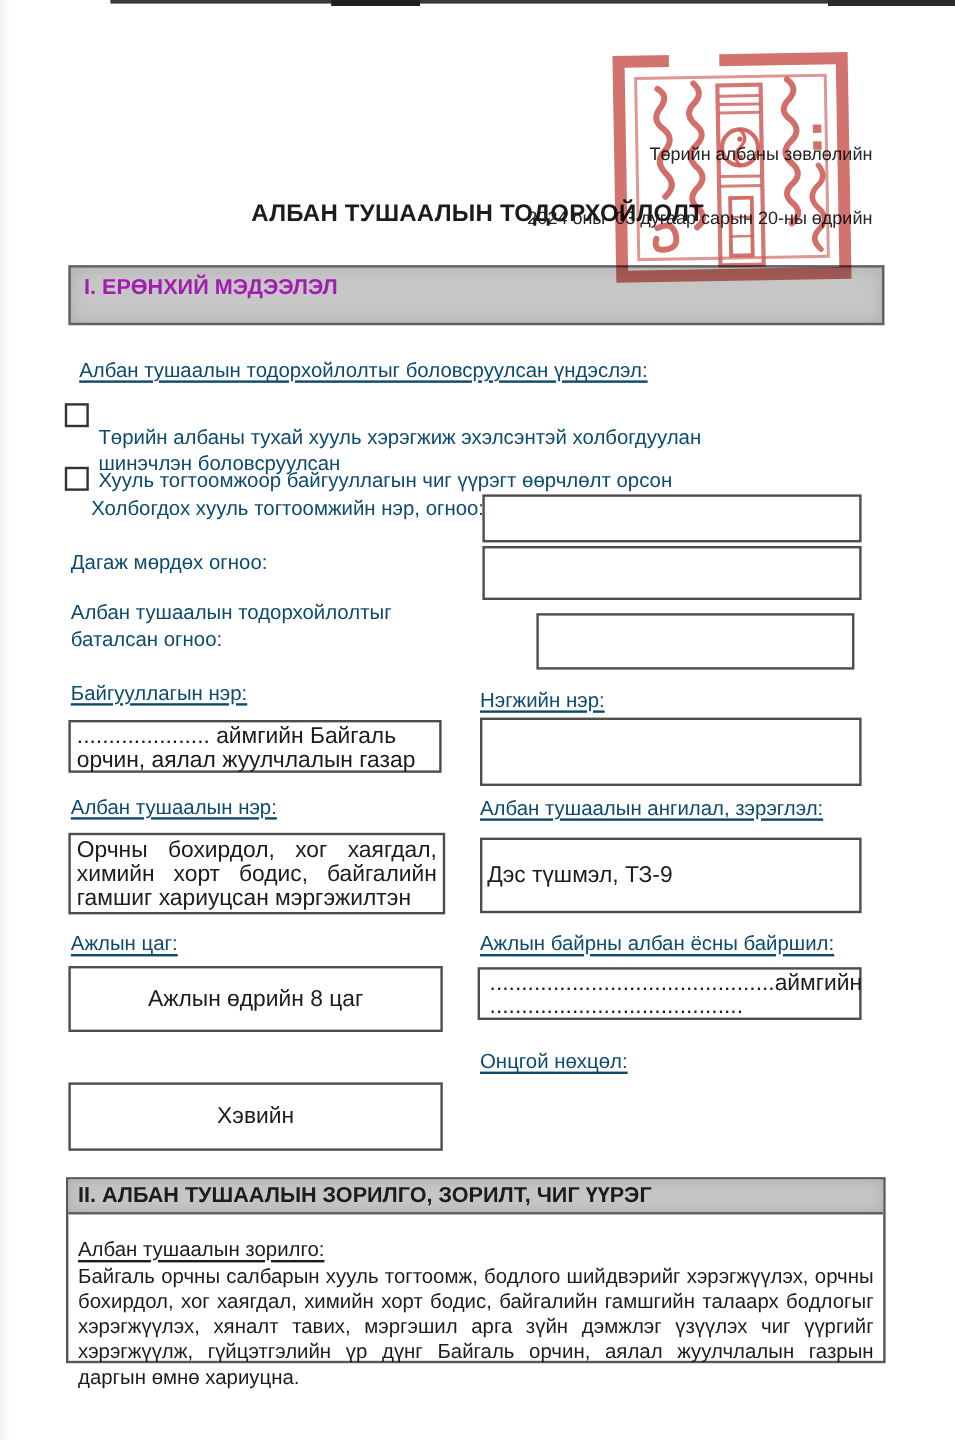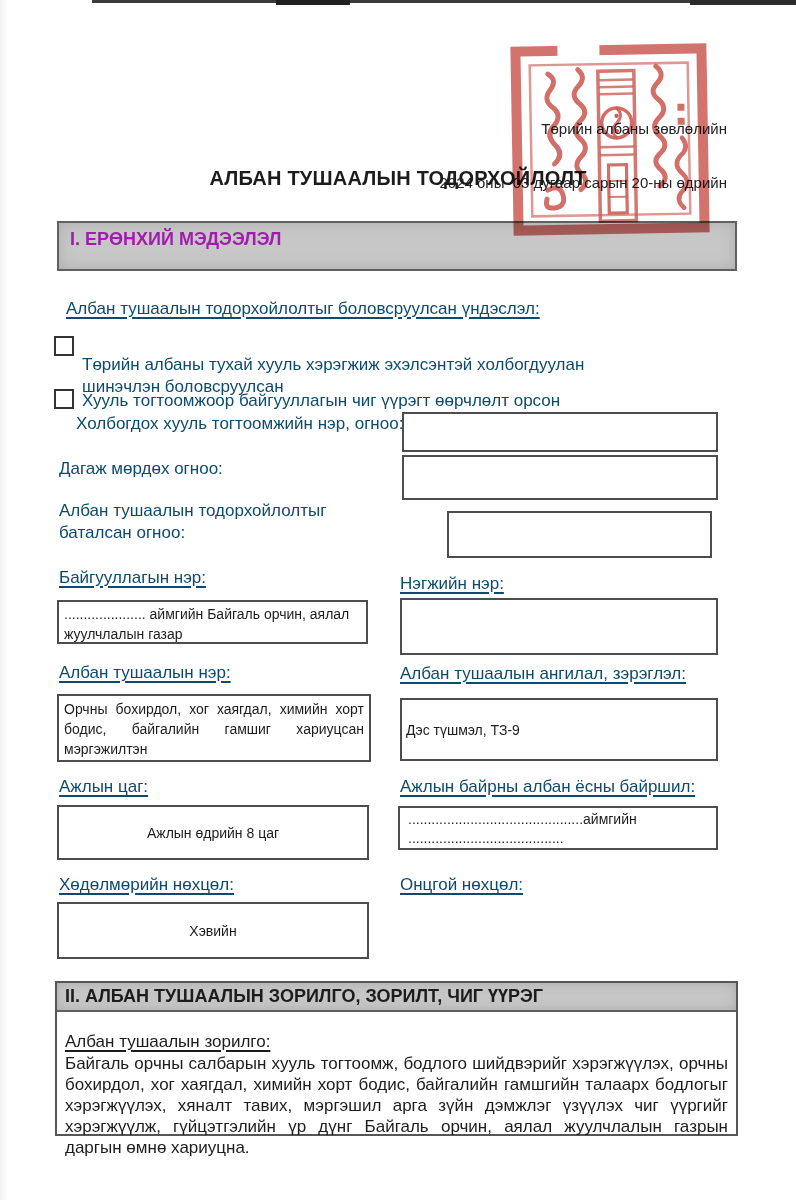--- a/index.html
+++ b/index.html
@@ -36,21 +36,21 @@
   .basis{left:66px;top:298px;}
   .lbl-related{left:66px;top:413px;margin-left:10px;}
   .lbl-effective{left:59px;top:458px;}
   .lbl-approved{left:59px;top:500px;width:300px;}
   .lbl-org{left:59px;top:567px;} .lbl-unit{left:400px;top:573px;}
   .lbl-pos{left:59px;top:662px;} .lbl-class{left:400px;top:663px;}
   .lbl-work{left:59px;top:776px;} .lbl-loc{left:400px;top:776px;}
   .lbl-labor{left:59px;top:874px;} .lbl-special{left:400px;top:874px;}
 
   .fbox{position:absolute;box-sizing:border-box;border:2px solid #4d4d4d;background:#fff;
-    font-size:14px;line-height:20px;color:#1c1c1c;}
+    font-size:19px;line-height:20px;color:#1c1c1c;}
   .box-related{left:402px;top:412px;width:316px;height:40px;}
   .box-effective{left:402px;top:455px;width:316px;height:45px;}
   .box-approved{left:447px;top:511px;width:265px;height:47px;}
   .box-org{left:57px;top:600px;width:311px;height:44px;padding:2px 5px;}
   .box-unit{left:400px;top:598px;width:318px;height:57px;}
   .box-pos{left:57px;top:694px;width:314px;height:68px;padding:3px 5px;text-align:justify;}
   .box-class{left:400px;top:698px;width:318px;height:63px;display:flex;align-items:center;padding-left:4px;}
   .box-work{left:57px;top:805px;width:312px;height:55px;display:flex;align-items:center;justify-content:center;}
   .box-loc{left:398px;top:806px;width:320px;height:44px;padding:2px 8px;line-height:19px;}
   .box-labor{left:57px;top:902px;width:312px;height:57px;display:flex;align-items:center;justify-content:center;}
@@ -115,21 +115,20 @@
   <div class="lbl u lbl-work">Ажлын цаг:</div>
   <div class="lbl u lbl-loc">Ажлын байрны албан ёсны байршил:</div>
   <div class="fbox box-work">
       <span>Ажлын өдрийн 8 цаг</span>
     </div>
   <div class="fbox box-loc">
     <div>.............................................аймгийн</div>
     <div>........................................</div>
   </div>
 
-  <div class="lbl u lbl-labor">Хөдөлмөрийн нөхцөл:</div>
   <div class="lbl u lbl-special">Онцгой нөхцөл:</div>
   <div class="fbox box-labor">
       <span>Хэвийн</span>
     </div>
 
   <div class="sec2box">
     <div class="bar2">II. АЛБАН ТУШААЛЫН ЗОРИЛГО, ЗОРИЛТ, ЧИГ ҮҮРЭГ</div>
     <div class="purpose-label u">Албан тушаалын зорилго:</div>
     <div class="purpose-text">Байгаль орчны салбарын хууль тогтоомж, бодлого шийдвэрийг хэрэгжүүлэх, орчны бохирдол, хог хаягдал, химийн хорт бодис, байгалийн гамшгийн талаарх бодлогыг хэрэгжүүлэх, хяналт тавих, мэргэшил арга зүйн дэмжлэг үзүүлэх чиг үүргийг хэрэгжүүлж, гүйцэтгэлийн үр дүнг Байгаль орчин, аялал жуулчлалын газрын даргын өмнө хариуцна.</div>
   </div>

